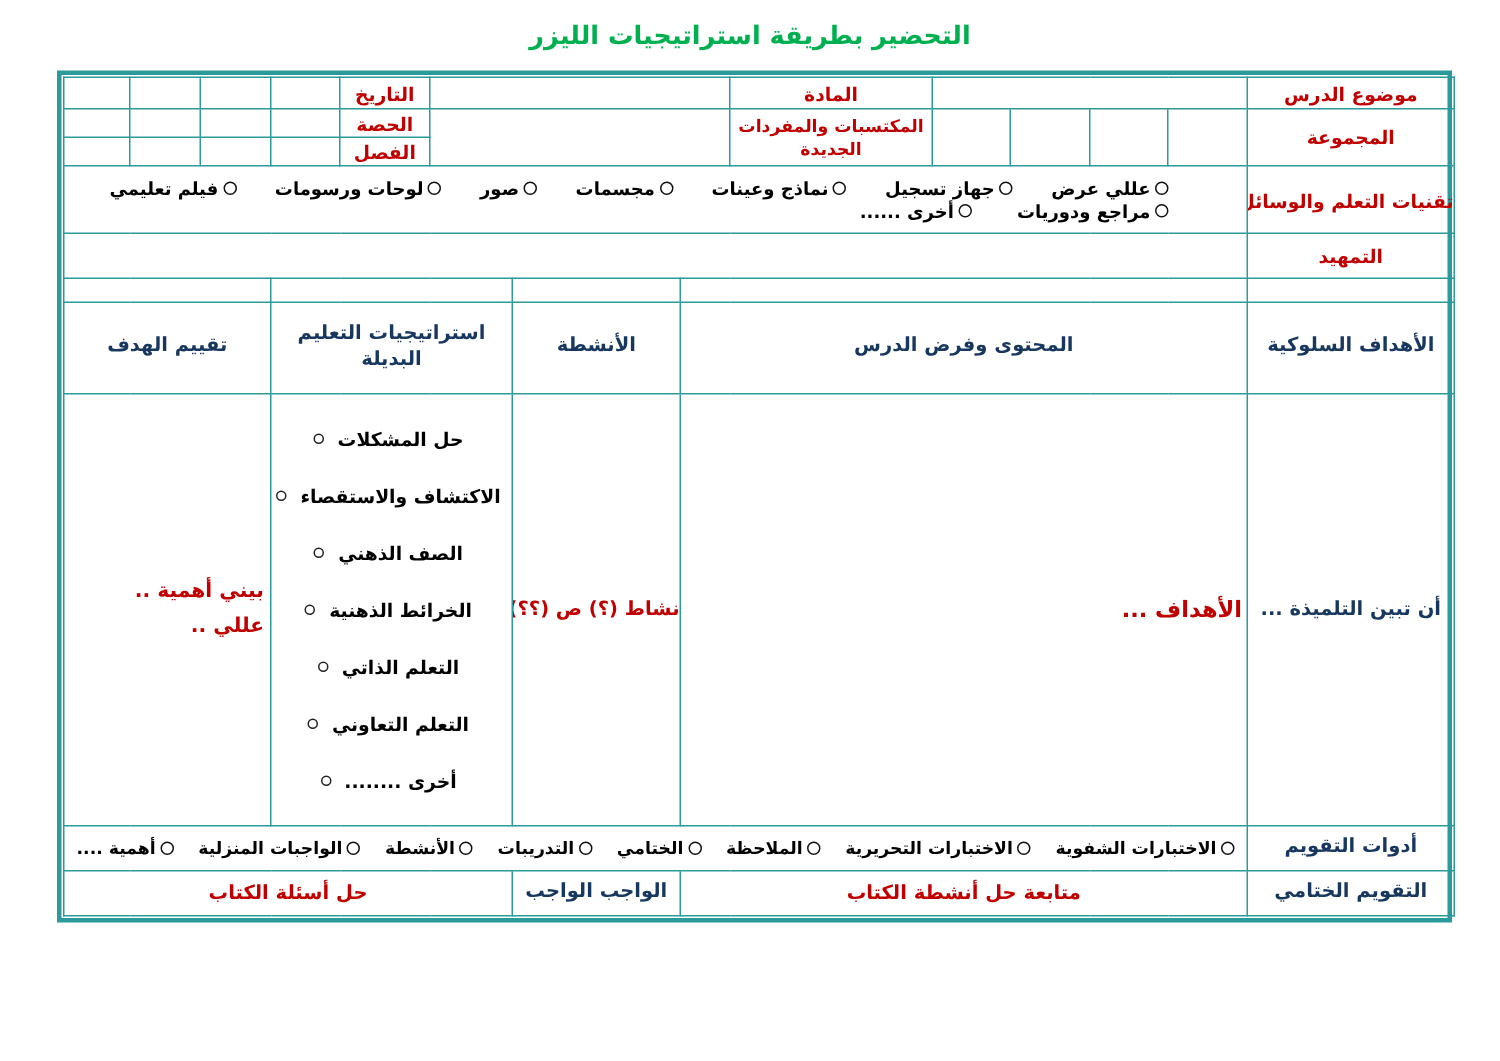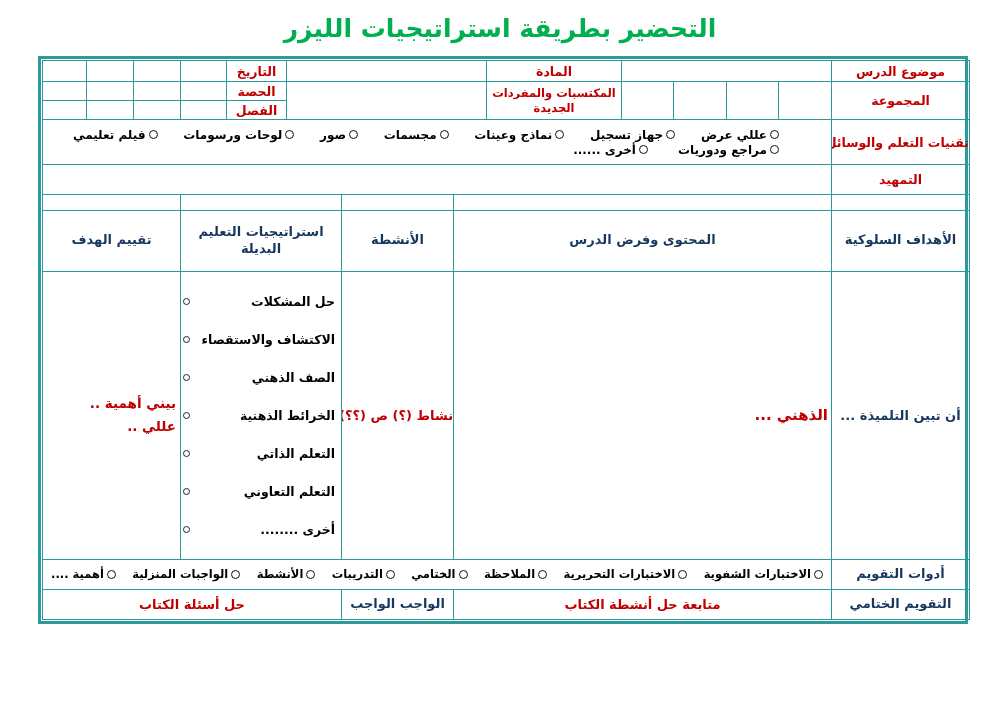--- a/index.html
+++ b/index.html
@@ -10,21 +10,21 @@
   }
   *{box-sizing:border-box;}
   html,body{margin:0;padding:0;}
   body{
     width:1000px;height:707px;background:#ffffff;
     font-family:"DejaVu Sans",sans-serif;font-weight:bold;
     overflow:hidden;
   }
   .page-title{
     text-align:center;padding-top:14px;color:var(--green);
-    font-size:25px;direction:rtl;
+    font-size:17px;direction:rtl;
   }
   .table-wrap{
     width:930px;margin:13px 0 0 38px;
     border:3px solid var(--teal);padding:1px;background:#fff;
   }
   table{
     width:100%;border-collapse:collapse;table-layout:fixed;direction:rtl;
   }
   td{
     border:1px solid var(--teal);padding:0;vertical-align:middle;
@@ -55,21 +55,21 @@
   .content-inner{
     height:286px;display:flex;align-items:center;justify-content:flex-start;
     padding-right:3px;color:var(--red);font-size:15px;
   }
   .activities-text{color:var(--red);font-size:13px;}
   .strategies-inner{
     height:286px;display:flex;flex-direction:column;justify-content:space-around;
     padding:10px 6px 10px 2px;
   }
   .strategy-item{
-    display:flex;align-items:center;justify-content:space-between;gap:9px;
+    display:flex;align-items:center;justify-content:center;gap:9px;
     color:#000;font-size:12.5px;
   }
   .goal-inner{
     display:flex;flex-direction:column;justify-content:center;align-items:flex-start;
     padding-right:4px;color:var(--red);font-size:13.5px;line-height:1.7;text-align:left;
   }
   .tools-cell{padding:0 8px;}
   .tools-line{display:flex;justify-content:space-between;align-items:center;}
   .tools-line .opt{font-size:11.5px;}
   .hdr-strat{padding:13px 14px;}
@@ -209,21 +209,21 @@
     <td colspan="3" class="hdr hdr-strat">استراتيجيات التعليم البديلة</td>
     <td colspan="3" class="hdr">تقييم الهدف</td>
   </tr>
 
   <tr class="r-body">
     <td>
       <div class="objectives-text">أن تبين التلميذة ...</div>
     </td>
     <td colspan="6">
       <div class="content-inner">
-              <span>الذهني ...</span>
+              <span>الأهداف ...</span>
             </div>
     </td>
     <td>
       <div class="activities-text">نشاط (؟) ص (؟؟)</div>
     </td>
     <td colspan="3">
       <div class="strategies-inner">
 
           <div class="strategy-item">
                 <span>حل المشكلات</span>

